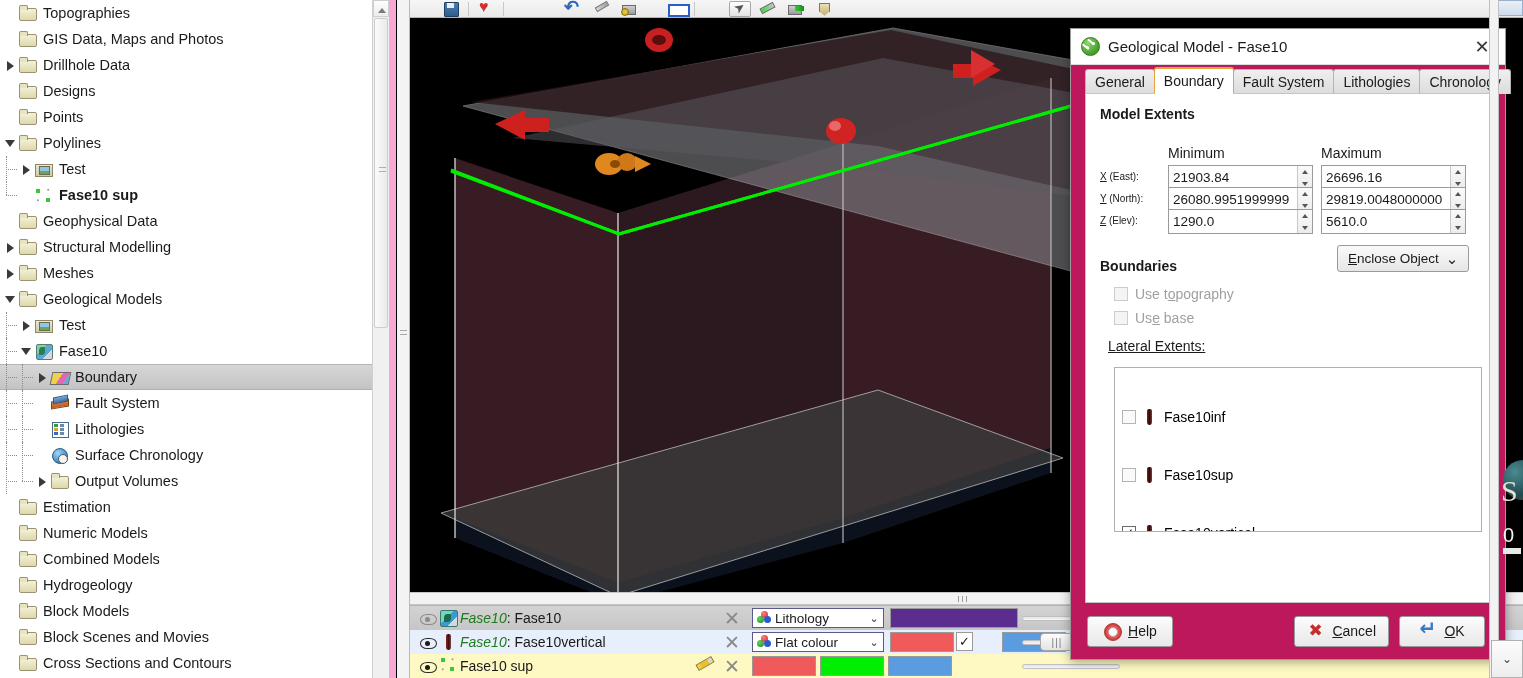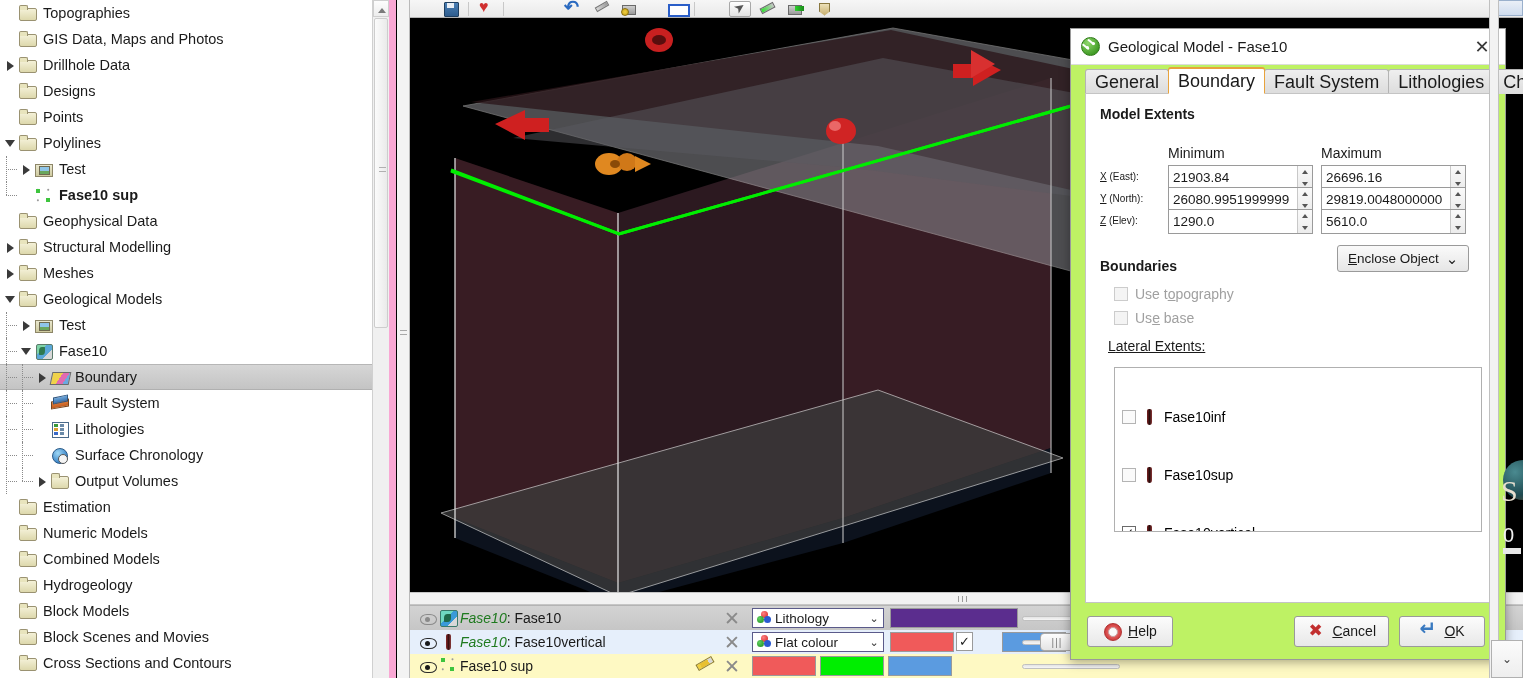--- a/index.html
+++ b/index.html
@@ -304,21 +304,21 @@
   }
   .opacity-slider .knob {
     position:absolute; top:1px; width:34px; height:18px;
     background: linear-gradient(to bottom,#fdfdfd,#e4e4e4); border:1px solid #a8a8a8; border-radius:4px;
     font-size:10px; color:#7a7a7a; text-align:center; line-height:17px; letter-spacing:1px;
   }
 
   
   #dialog {
     position:absolute; left:1070px; top:28px; width:436px; height:632px;
-    background:#bef264; border:1px solid #9a9a9a;
+    background:#be185d; border:1px solid #9a9a9a;
     box-shadow: 0 2px 10px rgba(0,0,0,0.35);
     display:flex; flex-direction:column;
   }
   #dlg-title {
     height:36px; background:#ffffff; border-bottom:1px solid #dcdcdc;
     display:flex; align-items:center; padding:0 6px 0 10px;
   }
   .dlg-app-ico {
     width:19px; height:19px; border-radius:50%; flex:0 0 19px; margin-right:8px;
     background: radial-gradient(circle at 35% 30%, #8ed66a, #3f9a24 75%);
@@ -333,21 +333,21 @@
     content:""; position:absolute; left:4px; top:8px; width:3px; height:3px;
     background:#fff; border-radius:50%; box-shadow: 6px -4px 0 0 #fff;
   }
   #dlg-title .t { flex:1; font-size:15px; color:#1a1a1a; }
   #dlg-close {
     width:34px; height:30px; display:flex; align-items:center; justify-content:center;
     font-size:18px; color:#3a3a3a; font-family:"DejaVu Sans",sans-serif;
   }
   #tabs { display:flex; align-items:flex-end; padding:9px 0 0 14px; height:29px; gap:0; }
   .tab {
-    padding:4px 9px 4px 9px; font-size:18px; color:#1a1a1a; height:25px;
+    padding:4px 9px 4px 9px; font-size:14px; color:#1a1a1a; height:25px;
     background: linear-gradient(to bottom,#efefef,#dcdcdc);
     border:1px solid #b4b4b4; border-bottom:none; border-radius:3px 3px 0 0;
     margin-right:-1px; white-space:nowrap; line-height:16px;
   }
   .tab.active {
     background:#ffffff; border:1px solid #e8a33d; border-bottom:1px solid #ffffff;
     border-top-width:2px; z-index:3; position:relative; height:27px; font-weight:normal;
   }
   #tab-body {
     flex:1; background:#ffffff; margin:0 14px 0 14px; border:1px solid #c4c4c4;

